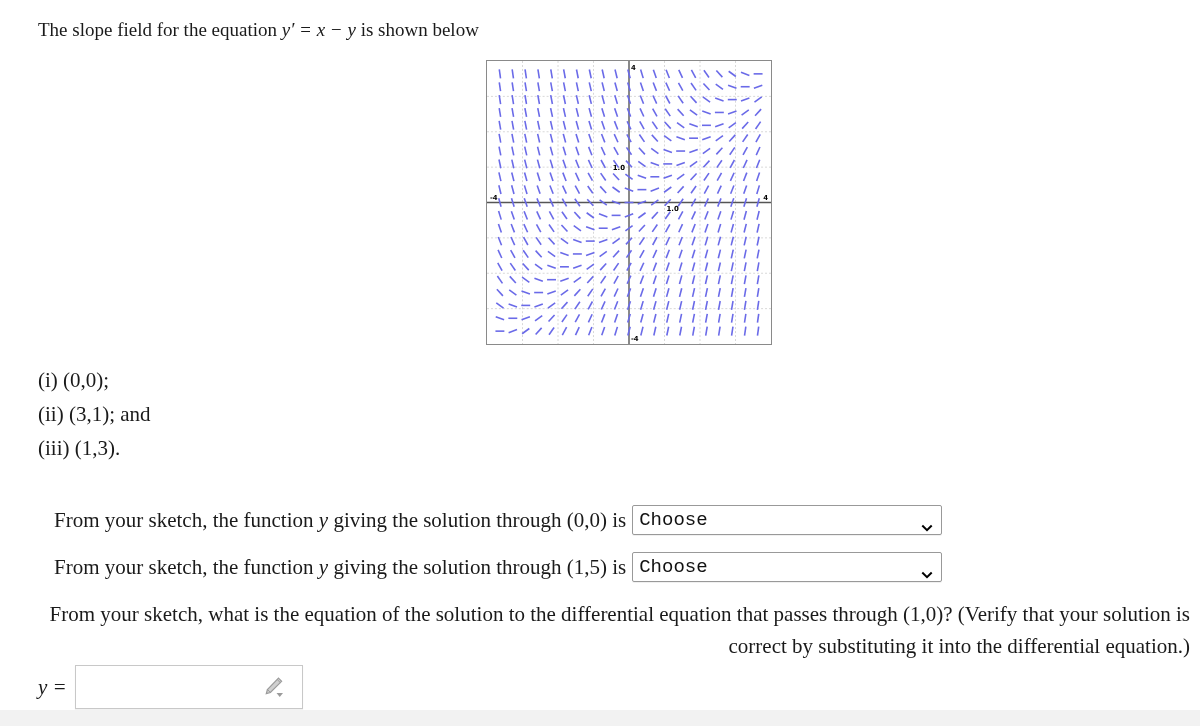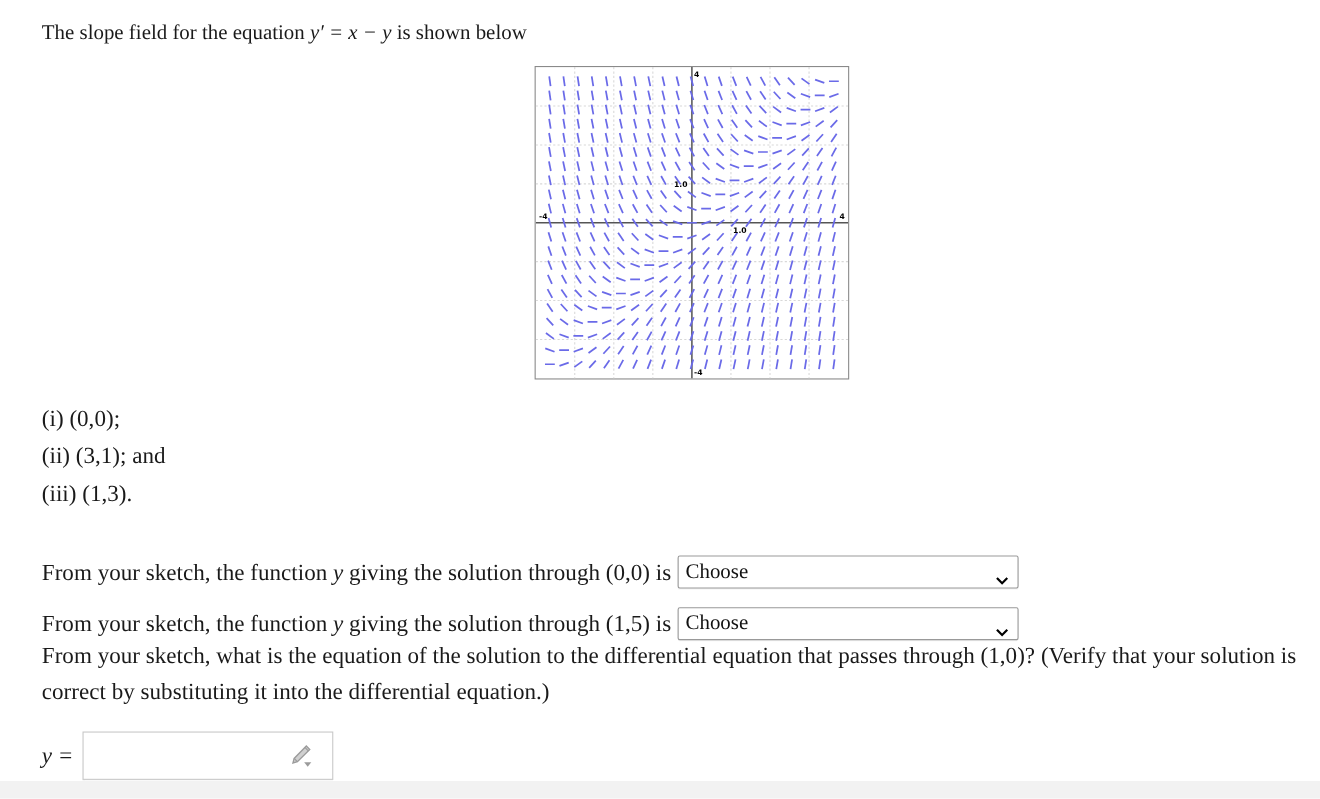--- a/index.html
+++ b/index.html
@@ -54,32 +54,32 @@
 
   .q-line {
     position: absolute;
     left: 38px;
     font-size: 21px;
     line-height: 30px;
     white-space: nowrap;
     display: flex;
     align-items: center;
   }
-  .q-line .txt { margin-right: 6px; }
+  .q-line .txt { margin-right: 6px; margin-left: 16px; }
   #q-choose-1 { top: 505px; }
   #q-choose-2 { top: 552px; }
 
   .select-box {
     width: 310px;
     height: 30px;
     box-sizing: border-box;
     border: 1px solid #999999;
     border-radius: 2px;
     background: #ffffff;
-    font-family: Liberation Serif, serif;
+    font-family: Liberation Mono, monospace;
     font-size: 19px;
     color: #111111;
     padding: 0 24px 0 6px;
     position: relative;
     display: flex;
     align-items: center;
     box-shadow: 0 1px 0 rgba(0,0,0,0.06);
   }
   .select-box .sel-val { flex: 1; line-height: 28px; }
   .chev {
@@ -87,24 +87,25 @@
     right: 8px;
     top: 50%;
     transform: translateY(-50%);
     width: 12px;
     height: 12px;
   }
 
   .para {
     position: absolute;
     left: 38px;
-    top: 580px;
+    top: 598px;
     width: 1152px;
     font-size: 21px;
     line-height: 32px;
+    text-align: right;
   }
 
   .answer-row {
     position: absolute;
     left: 38px;
     top: 665px;
     display: flex;
     align-items: center;
     font-size: 21px;
   }

